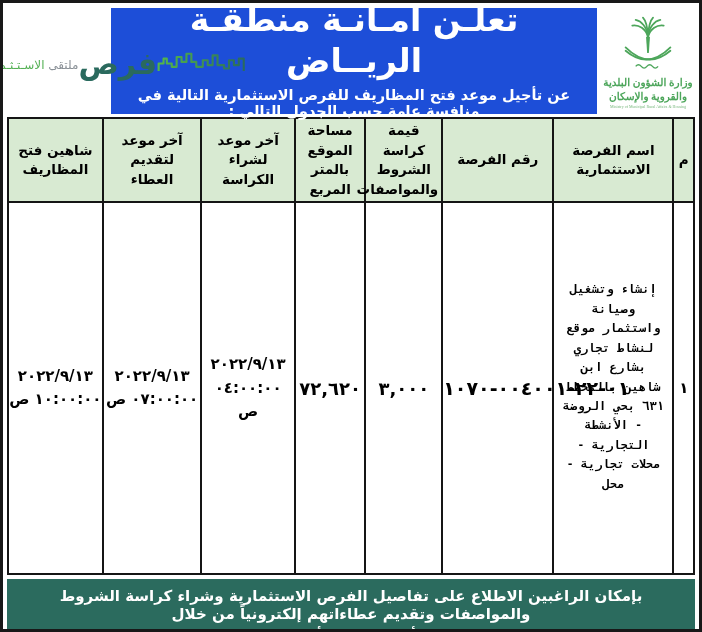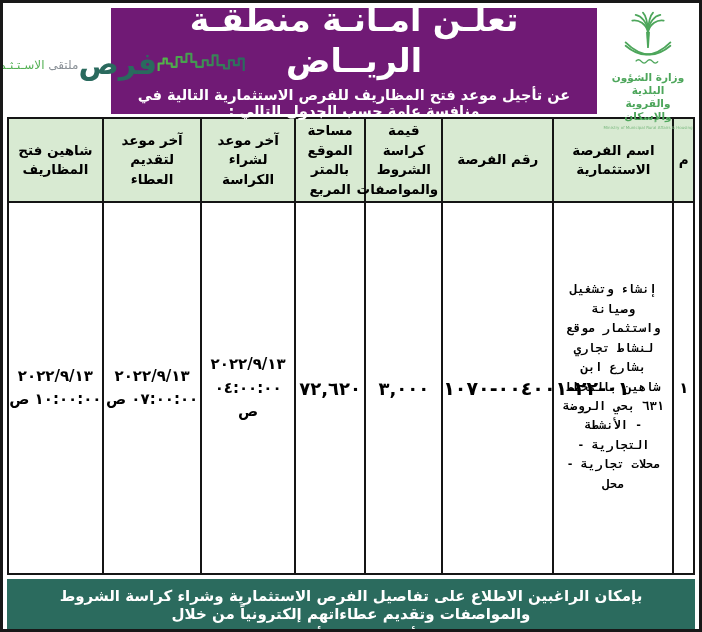--- a/index.html
+++ b/index.html
@@ -12,26 +12,26 @@
     width:702px; height:632px;
     background:#ffffff;
     border:3px solid #181818;
     padding:5px 4px 4px 4px;
     overflow:hidden;
   }
   
   .header { display:flex; height:106px; align-items:stretch; }
   .ministry-block {
     width:94px; display:flex; flex-direction:column; align-items:center;
-    justify-content:flex-start; padding-top:3px; text-align:center;
+    justify-content:center; padding-top:3px; text-align:center;font-family:Liberation Serif, serif;
   }
   .ministry-name { color:#4da65b; font-weight:bold; font-size:10.5px; line-height:1.25; }
   .ministry-en { color:#7ab97f; font-size:4px; margin-top:1px; }
   .banner {
-    flex:1; background:#701a75; color:#fff; margin:0 4px;
+    flex:1; background:#1d4ed8; color:#fff; margin:0 4px;
     display:flex; flex-direction:column; justify-content:center;
     text-align:center; padding:4px 6px 8px 6px;
   }
   .banner-title { font-size:33px; font-weight:bold; line-height:1.25; }
   .banner-sub { font-size:14.5px; font-weight:bold; margin-top:6px;text-align:center; }
   .furas-block {
     width:100px; display:flex; flex-direction:row; align-items:center;
     justify-content:center; text-align:center; padding-top:4px;
   }
   .furas-word { font-size:30px; font-weight:bold; color:#2a6a5e; line-height:1.05; margin-top:2px; }

